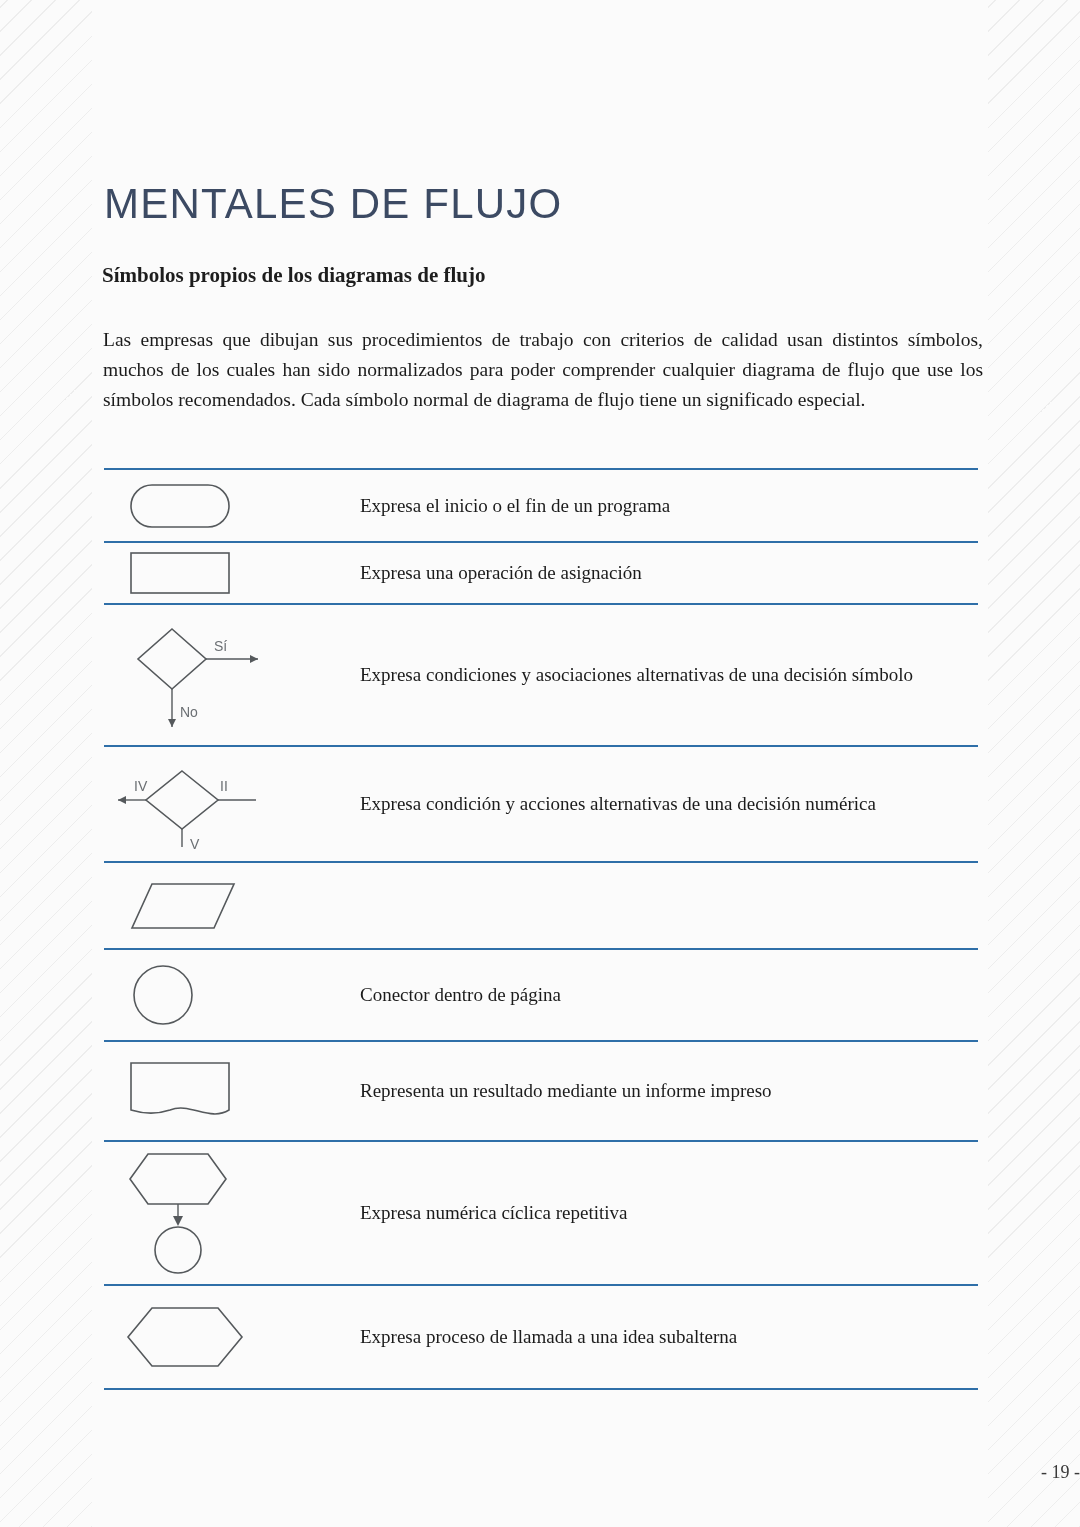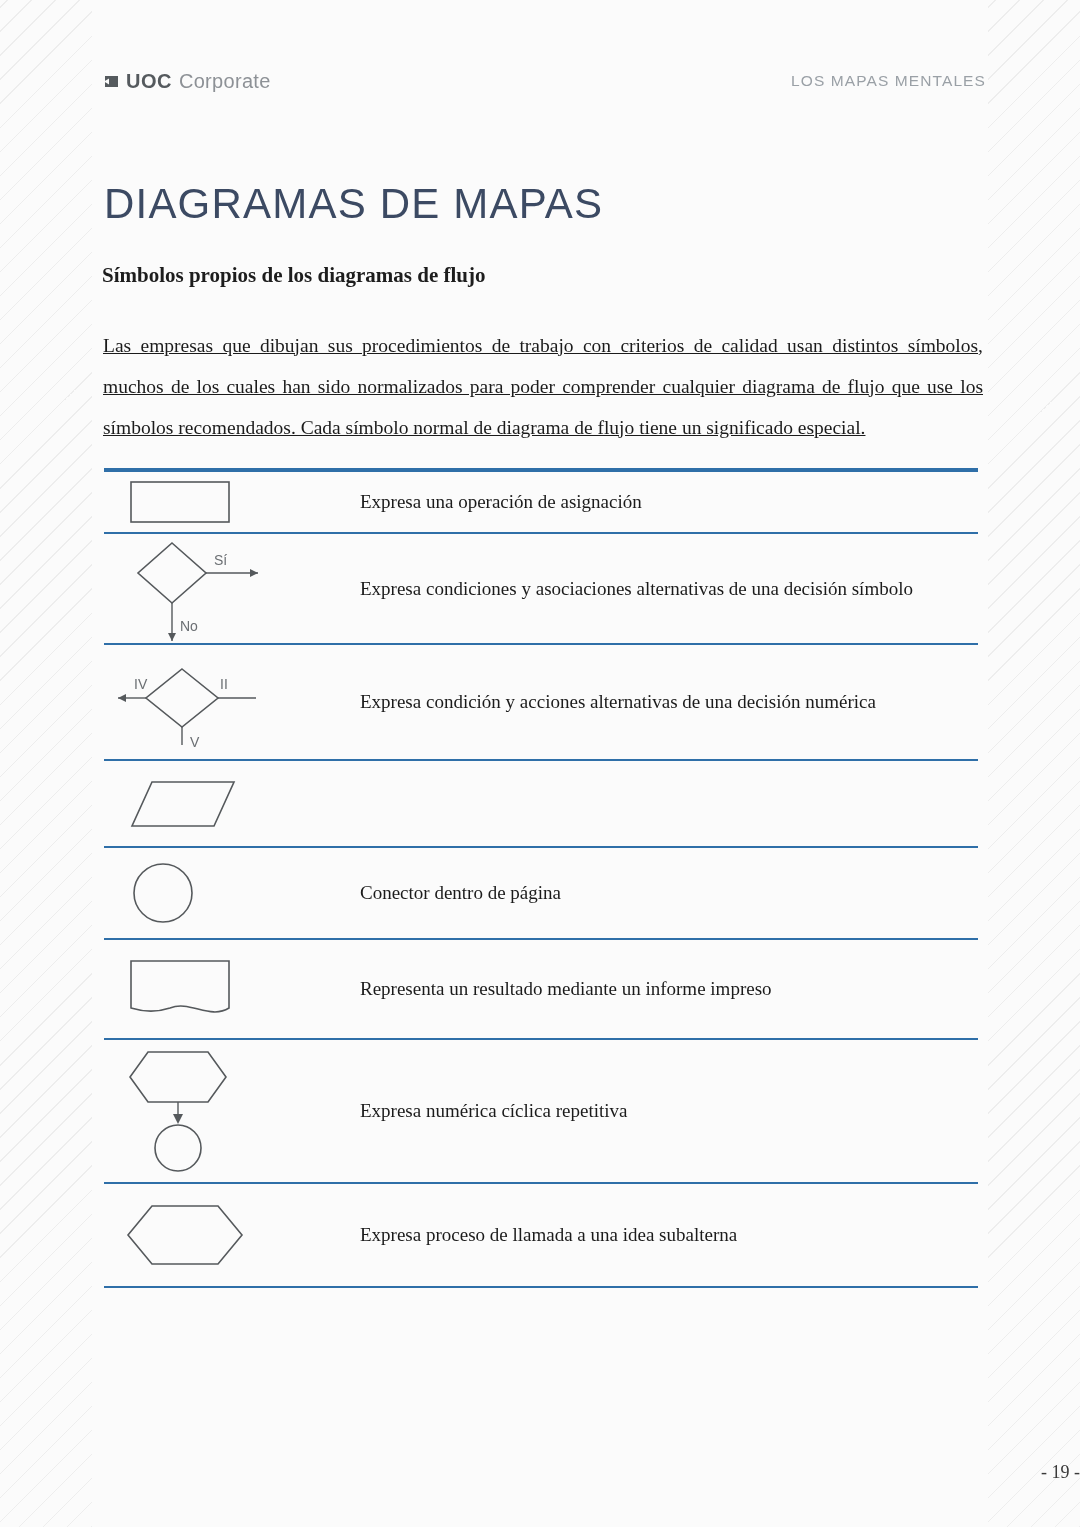--- a/index.html
+++ b/index.html
@@ -105,24 +105,23 @@
     font-weight: bold;
     font-size: 21px;
     color: #1d1d1d;
   }
   .intro {
     position: absolute;
     left: 103px;
     top: 305px;
     width: 880px;
     font-size: 19.5px;
-    line-height: 41px;
+    line-height: 30px;
     color: #1b1b1b;
     text-align: justify;
-    text-decoration: underline;
   }
 
   
   .symbol-table {
     position: absolute;
     left: 104px;
     top: 468px;
     width: 874px;
   }
   .rule {
@@ -164,59 +163,56 @@
   }
 </style>
 </head>
 <body>
 
 <div class="stripes left"></div>
 <div class="stripes right"></div>
 
 <div class="page">
 
-  <div class="header">
-    <div class="logo">
-      <span class="logo-mark">
-        <svg width="15" height="12" viewBox="0 0 15 12">
-          <path d="M1 0 H14 V11 H1 Z" fill="#555a5e"></path>
-          <path d="M0 5.5 L5 2.5 L5 8.5 Z" fill="#fbfbfb"></path>
-        </svg>
-      </span>
-      <span class="logo-uoc">UOC</span>
-      <span class="logo-corp">Corporate</span>
-    </div>
-    <div class="header-right">LOS MAPAS MENTALES</div>
-  </div>
-
-  <h1 class="doc-title">DIAGRAMAS DE MAPAS</h1>
+
+  <h1 class="doc-title">MENTALES DE FLUJO</h1>
   <h2 class="subtitle">Símbolos propios de los diagramas de flujo</h2>
   <p class="intro">Las empresas que dibujan sus procedimientos de trabajo con criterios de calidad usan distintos símbolos, muchos de los cuales han sido normalizados para poder comprender cualquier diagrama de flujo que use los símbolos recomendados. Cada símbolo normal de diagrama de flujo tiene un significado especial.</p>
 
   <div class="symbol-table">
 
     <div class="rule"></div>
 
+    <div class="srow" style="height:71px">
+      <div class="shape-cell">
+        <span>
+          <svg width="100" height="44" viewBox="0 0 100 44">
+            <rect x="1" y="1" width="98" height="42" rx="21" ry="21" fill="none" stroke="#55595c" stroke-width="1.6"></rect>
+          </svg>
+        </span>
+      </div>
+      <div class="desc-cell">Expresa el inicio o el fin de un programa</div>
+    </div>
 
     <div class="rule"></div>
 
     <div class="srow" style="height:60px">
       <div class="shape-cell">
         <span>
           <svg width="100" height="42" viewBox="0 0 100 42">
             <rect x="1" y="1" width="98" height="40" fill="none" stroke="#55595c" stroke-width="1.6"></rect>
           </svg>
         </span>
       </div>
       <div class="desc-cell">Expresa una operación de asignación</div>
     </div>
 
     <div class="rule"></div>
 
-    <div class="srow" style="height:109px">
+    <div class="srow" style="height:140px">
       <div class="shape-cell">
         <span>
           <svg width="130" height="120" viewBox="0 0 130 120">
             <polygon points="42,14 76,44 42,74 8,44" fill="none" stroke="#55595c" stroke-width="1.6"></polygon>
 
             <line x1="76" y1="44" x2="128" y2="44" stroke="#55595c" stroke-width="1.4"></line>
             <polygon points="128,44 120,40 120,48" fill="#55595c"></polygon>
             <text x="84" y="36" font-family="Liberation Sans, sans-serif" font-size="14" fill="#6b6f73">Sí</text>
 
             <line x1="42" y1="74" x2="42" y2="112" stroke="#55595c" stroke-width="1.4"></line>

